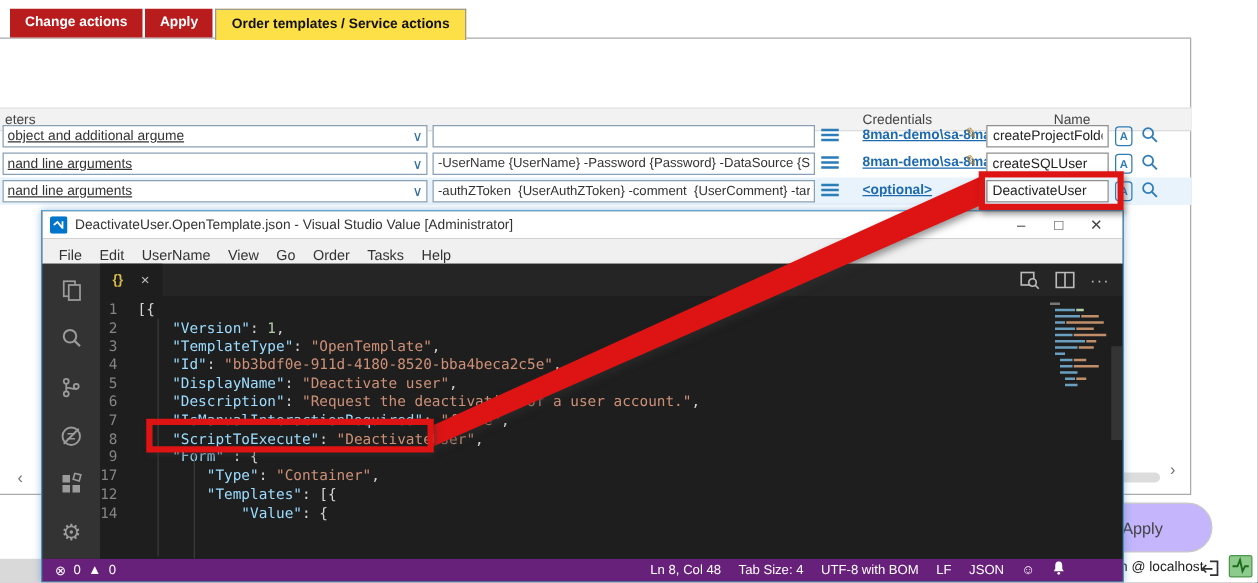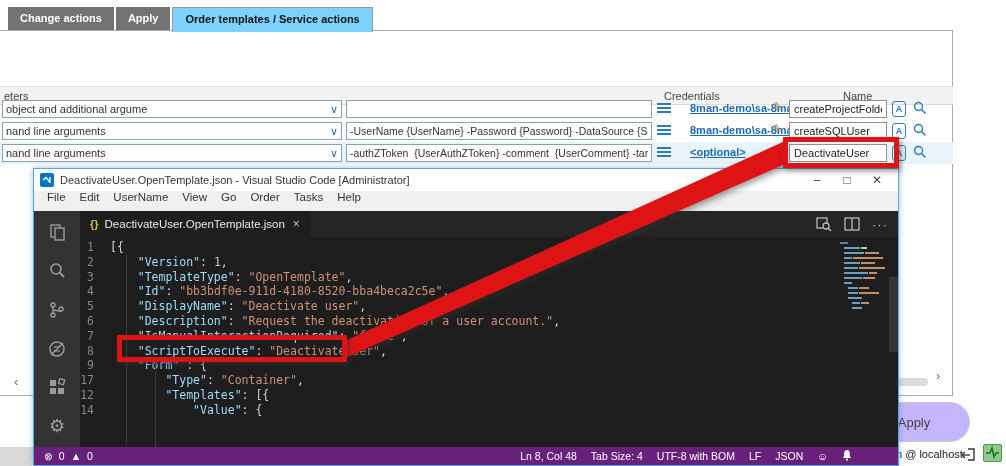--- a/index.html
+++ b/index.html
@@ -2,40 +2,40 @@
 <html><head>
 <meta charset="utf-8">
 <style>
   * { margin:0; padding:0; box-sizing:border-box; }
   html,body { width:1006px; height:466px; overflow:hidden; background:#fff;
     font-family:"Liberation Sans", sans-serif; }
   .screen { position:relative; width:1006px; height:466px; background:#fff; overflow:hidden; }
 
   
   .tabbar { position:absolute; left:8px; top:7px; display:flex; gap:2px; z-index:5; }
-  .tab { background:#737373; color:#fff; font-size:11px; font-weight:bold;
+  .tab { background:#b91c1c; color:#fff; font-size:11px; font-weight:bold;
     padding:0 12px; height:23px; line-height:23px; white-space:nowrap; }
-  .tab.active { background:#7dd3fc; color:#111; border:1px solid #9a9a9a; border-bottom:none;
+  .tab.active { background:#fde047; color:#111; border:1px solid #9a9a9a; border-bottom:none;
     height:25px; line-height:23px; }
 
   
   .panel { position:absolute; left:-2px; top:30px; width:955px; height:366px;
     background:#fff; border:1px solid #ababab; z-index:1; }
 
   .thead { position:absolute; left:0; top:86px; width:953px; height:19px; background:#f2f2f2;
     border-top:1px solid #e3e3e3; border-bottom:1px solid #dcdcdc; z-index:2;
     font-size:11px; color:#444; }
   .thead span { position:absolute; top:3px; }
 
   .trow { position:absolute; left:0; width:953px; height:22px; z-index:3; }
   .trow.selected { background:#e9f3fb; }
   .sel { position:absolute; left:2px; top:2px; width:340px; height:18px; background:#fff;
     border:1px solid #8aa0b4; display:flex; align-items:center; font-size:11px; color:#333;
     padding:0 3px; overflow:hidden; white-space:nowrap; }
-  .sel-t { flex:1; overflow:hidden; white-space:nowrap; }
+  .sel-t { flex:1; overflow:hidden; white-space:nowrap;text-decoration:underline; }
   .chev { color:#2d6da4; font-size:11px; margin-left:2px; }
   .args { position:absolute; left:346px; top:2px; width:306px; height:18px; border:1px solid #8aa0b4;
     font-size:10.5px; color:#333; padding:0 3px; font-family:"Liberation Sans", sans-serif; }
   .ham { position:absolute; left:657px; top:5px; width:14px; height:12px; cursor:pointer; }
   .ham i { display:block; height:2px; background:#2c7cb8; margin-bottom:2px; }
   .cred { position:absolute; left:690px; top:4px; font-size:11px; font-weight:bold;
     color:#1d6ab0; text-decoration:underline; white-space:nowrap; cursor:pointer; }
   .brush { position:absolute; left:772px; top:2px; font-size:12px; color:#b5893c;
     transform:rotate(10deg); }
   .nameinp { position:absolute; left:789px; top:2px; width:98px; height:18px; border:1px solid #8f8f8f;
@@ -64,21 +64,21 @@
     background:#8ccb8c; border:1px solid #4e954e; border-radius:2px; cursor:pointer; }
 
   
   .vsc { position:absolute; left:33px; top:168px; width:866px; height:298px; z-index:10;
     border:1px solid #5aa7dd; box-shadow:0 0 6px rgba(40,120,180,.45); background:#1e1e1e;
     display:flex; flex-direction:column; }
   .vsc-title { height:22px; background:#fff; display:flex; align-items:center; padding:0 6px;
     font-size:11px; color:#333; flex:none; }
   .vsc-title .ttl { margin-left:6px; flex:1; white-space:nowrap; overflow:hidden; }
   .winctl { width:30px; text-align:center; font-size:12px; color:#444; cursor:pointer; }
-  .vsc-menu { height:20px; background:#f0f0f0; display:flex; align-items:flex-start; padding:0 6px;
+  .vsc-menu { height:20px; background:#f0f0f0; display:flex; align-items:flex-end; padding:0 6px;
     font-size:11.5px; color:#333; flex:none; }
   .vsc-menu span { padding:0 7px; cursor:pointer; }
   .vsc-body { flex:1; display:flex; min-height:0; }
   .actbar { width:46px; background:#333333; display:flex; flex-direction:column; align-items:center;
     padding-top:10px; flex:none; }
   .actbar .ai { width:24px; height:24px; margin-bottom:16px; display:flex; align-items:center;
     justify-content:center; cursor:pointer; }
   .actbar .spacer { flex:1; }
   .gear { font-size:18px; color:#9b9b9b; margin-bottom:10px; cursor:pointer; }
   .edcol { flex:1; display:flex; flex-direction:column; min-width:0; }
@@ -119,21 +119,21 @@
   <div class="tabbar">
     <div class="tab">Change actions</div>
     <div class="tab">Apply</div>
     <div class="tab active">Order templates / Service actions</div>
   </div>
 
   <div class="panel"></div>
 
   <div class="thead">
     <span style="left:4px">eters</span>
-    <span style="left:664px">Credentials</span>
+    <span style="left:690px">Credentials</span>
     <span style="left:843px">Name</span>
   </div>
 
   <div class="trow" style="top:98px">
     <div class="sel">
       <span class="sel-t">object and additional argume</span>
       <span class="chev">∨</span>
     </div>
     <input class="args" value="" style="">
     <div class="ham">
@@ -212,21 +212,21 @@
         <polyline points="2,8 6,8 8,3 10,12 12,8 15,8" fill="none" stroke="#1e6b1e" stroke-width="1.5"></polyline>
       </svg>
   </span>
 
   <div class="vsc">
     <div class="vsc-title">
       <svg width="14" height="14" viewBox="0 0 14 14">
           <rect x="0" y="0" width="14" height="14" rx="2" fill="#0075c9"></rect>
           <path d="M3 7 L6 4.5 L10 9.5 M10 4 L10 10" stroke="#fff" stroke-width="1.4" fill="none"></path>
         </svg>
-      <span class="ttl">DeactivateUser.OpenTemplate.json - Visual Studio Code [Administrator]</span>
+      <span class="ttl">DeactivateUser.OpenTemplate.json - Visual Studio Value [Administrator]</span>
       <span class="winctl">–</span>
       <span class="winctl">□</span>
       <span class="winctl">✕</span>
     </div>
     <div class="vsc-menu">
       <span>File</span>
       <span>Edit</span>
       <span>UserName</span>
       <span>View</span>
       <span>Go</span>
@@ -272,21 +272,20 @@
               <rect x="12" y="1" width="5" height="5" fill="none" stroke="#9b9b9b" stroke-width="1.3" transform="rotate(15 14 4)"></rect>
             </svg>
           </span>
         <span class="spacer"></span>
         <span class="gear">⚙</span>
       </div>
       <div class="edcol">
         <div class="tabstrip">
           <div class="etab">
             <span class="braces">{}</span>
-            <span>DeactivateUser.OpenTemplate.json</span>
             <span class="closex">×</span>
           </div>
           <div class="striprt">
             <span class="si">
                 <svg width="16" height="16" viewBox="0 0 16 16">
                   <rect x="1" y="2" width="10" height="10" fill="none" stroke="#bbb" stroke-width="1.3"></rect>
                   <circle cx="10" cy="10" r="3" fill="#252526" stroke="#bbb" stroke-width="1.3"></circle>
                   <line x1="12" y1="12" x2="15" y2="15" stroke="#bbb" stroke-width="1.4"></line>
                 </svg>
               </span>

